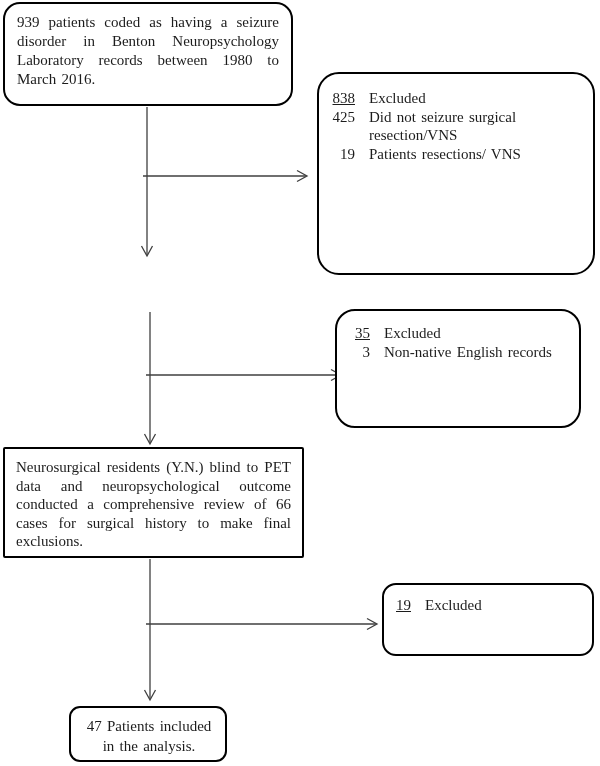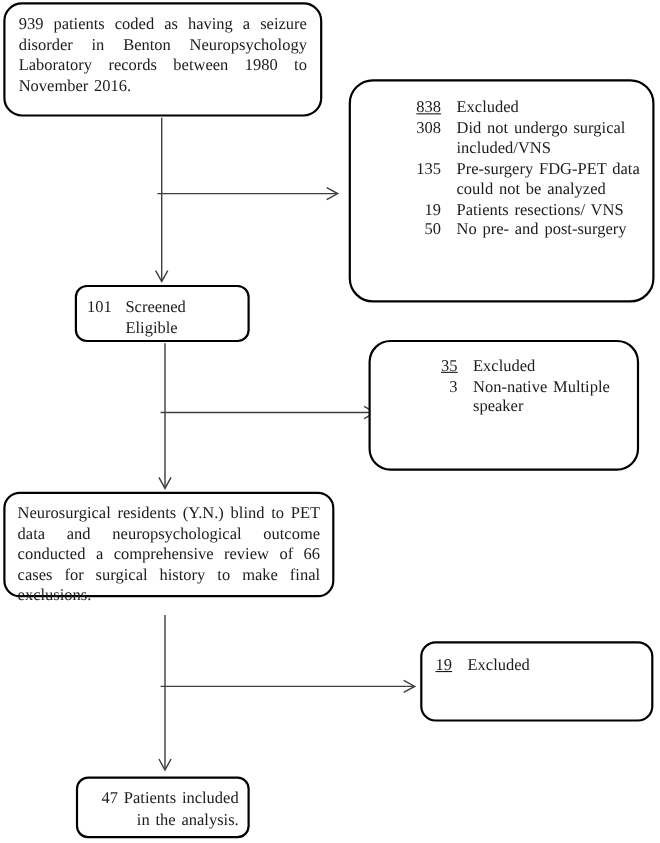--- a/index.html
+++ b/index.html
@@ -13,27 +13,27 @@
     font-size:15px;line-height:19px;word-spacing:1.5px;
   }
   .para{margin:0;text-align:justify;}
   .row{display:flex;align-items:baseline;}
   .num{flex:0 0 24px;text-align:right;white-space:nowrap;}
   .txt{flex:1;padding-left:14px;}
   .u{text-decoration:underline;}
 
   .box1{left:3px;top:2px;width:290px;height:104px;border-radius:17px;padding:9px 12px 0 12px;}
   .box2{left:317px;top:72px;width:278px;height:203px;border-radius:22px;padding:15px 8px 0 12px;}
-  .box2 .row,.box4 .row{line-height:18.5px;margin-left:46px;}
+  .box2 .row,.box4 .row{line-height:18.5px;}
   .box3{left:68px;top:259px;width:159px;height:52px;border-radius:11px;padding:10px 6px 0 9px;}
   .box3 .num{flex:0 0 26px;text-align:left;}
   .box3 .txt{padding-left:9px;}
   .box4{left:335px;top:309px;width:246px;height:119px;border-radius:20px;padding:13px 8px 0 13px;}
   .box4 .num{flex:0 0 20px;}
-  .box5{left:3px;top:447px;width:301px;height:96px;border-radius:15px;padding:9px 11px 0 11px;line-height:18.6px;}
+  .box5{left:3px;top:447px;width:301px;height:111px;border-radius:2px;padding:9px 11px 0 11px;line-height:18.6px;}
   .box6{left:382px;top:583px;width:212px;height:73px;border-radius:14px;padding:10px 6px 0 7px;line-height:21px;}
   .box6 .num{flex:0 0 20px;}
   .box7{left:69px;top:706px;width:158px;height:56px;border-radius:11px;padding:8px 8px 0 10px;line-height:20px;}
 </style>
 </head>
 <body>
 
 <div class="canvas">
 
   <svg class="connectors" width="600" height="766" viewBox="0 0 600 766" fill="none" stroke="#3f3f3f" stroke-width="1.3">
@@ -47,72 +47,58 @@
     <path d="M146,375 H340"></path>
     <path d="M331,369.5 L341,375 L331,380.5"></path>
 
     <path d="M150,559 V699"></path>
     <path d="M144.5,690 L150,700 L155.5,690"></path>
     <path d="M146,624 H376"></path>
     <path d="M367,618.5 L377,624 L367,629.5"></path>
   </svg>
 
   <div class="box box1">
-    <p class="para">939 patients coded as having a seizure disorder in Benton Neuropsychology Laboratory records between 1980 to November 2016.</p>
+    <p class="para">939 patients coded as having a seizure disorder in Benton Neuropsychology Laboratory records between 1980 to March 2016.</p>
   </div>
 
   <div class="box box2">
     <div class="row">
       <span class="num u">838</span>
       <span class="txt">Excluded</span>
     </div>
     <div class="row">
-      <span class="num">308</span>
-      <span class="txt">Did not undergo surgical included/VNS</span>
-    </div>
-    <div class="row">
-      <span class="num">135</span>
-      <span class="txt">Pre-surgery FDG-PET data could not be analyzed</span>
+      <span class="num">425</span>
+      <span class="txt">Did not seizure surgical resection/VNS</span>
     </div>
     <div class="row">
       <span class="num">19</span>
       <span class="txt">Patients resections/ VNS</span>
     </div>
-    <div class="row">
-      <span class="num">50</span>
-      <span class="txt">No pre- and post-surgery</span>
-    </div>
   </div>
 
-  <div class="box box3">
-    <div class="row">
-      <span class="num">101</span>
-      <span class="txt">Screened Eligible</span>
-    </div>
-  </div>
 
   <div class="box box4">
     <div class="row">
       <span class="num u">35</span>
       <span class="txt">Excluded</span>
     </div>
     <div class="row">
       <span class="num">3</span>
-      <span class="txt">Non-native Multiple speaker</span>
+      <span class="txt">Non-native English records</span>
     </div>
   </div>
 
   <div class="box box5">
     <p class="para">Neurosurgical residents (Y.N.) blind to PET data and neuropsychological outcome conducted a comprehensive review of 66 cases for surgical history to make final exclusions.</p>
   </div>
 
   <div class="box box6">
     <div class="row">
       <span class="num u">19</span>
       <span class="txt">Excluded</span>
     </div>
   </div>
 
   <div class="box box7">
-    <p class="para" style="text-align:right;">47 Patients included in the analysis.</p>
+    <p class="para" style="text-align:center;">47 Patients included in the analysis.</p>
   </div>
 
 </div>
 
 </body></html>

